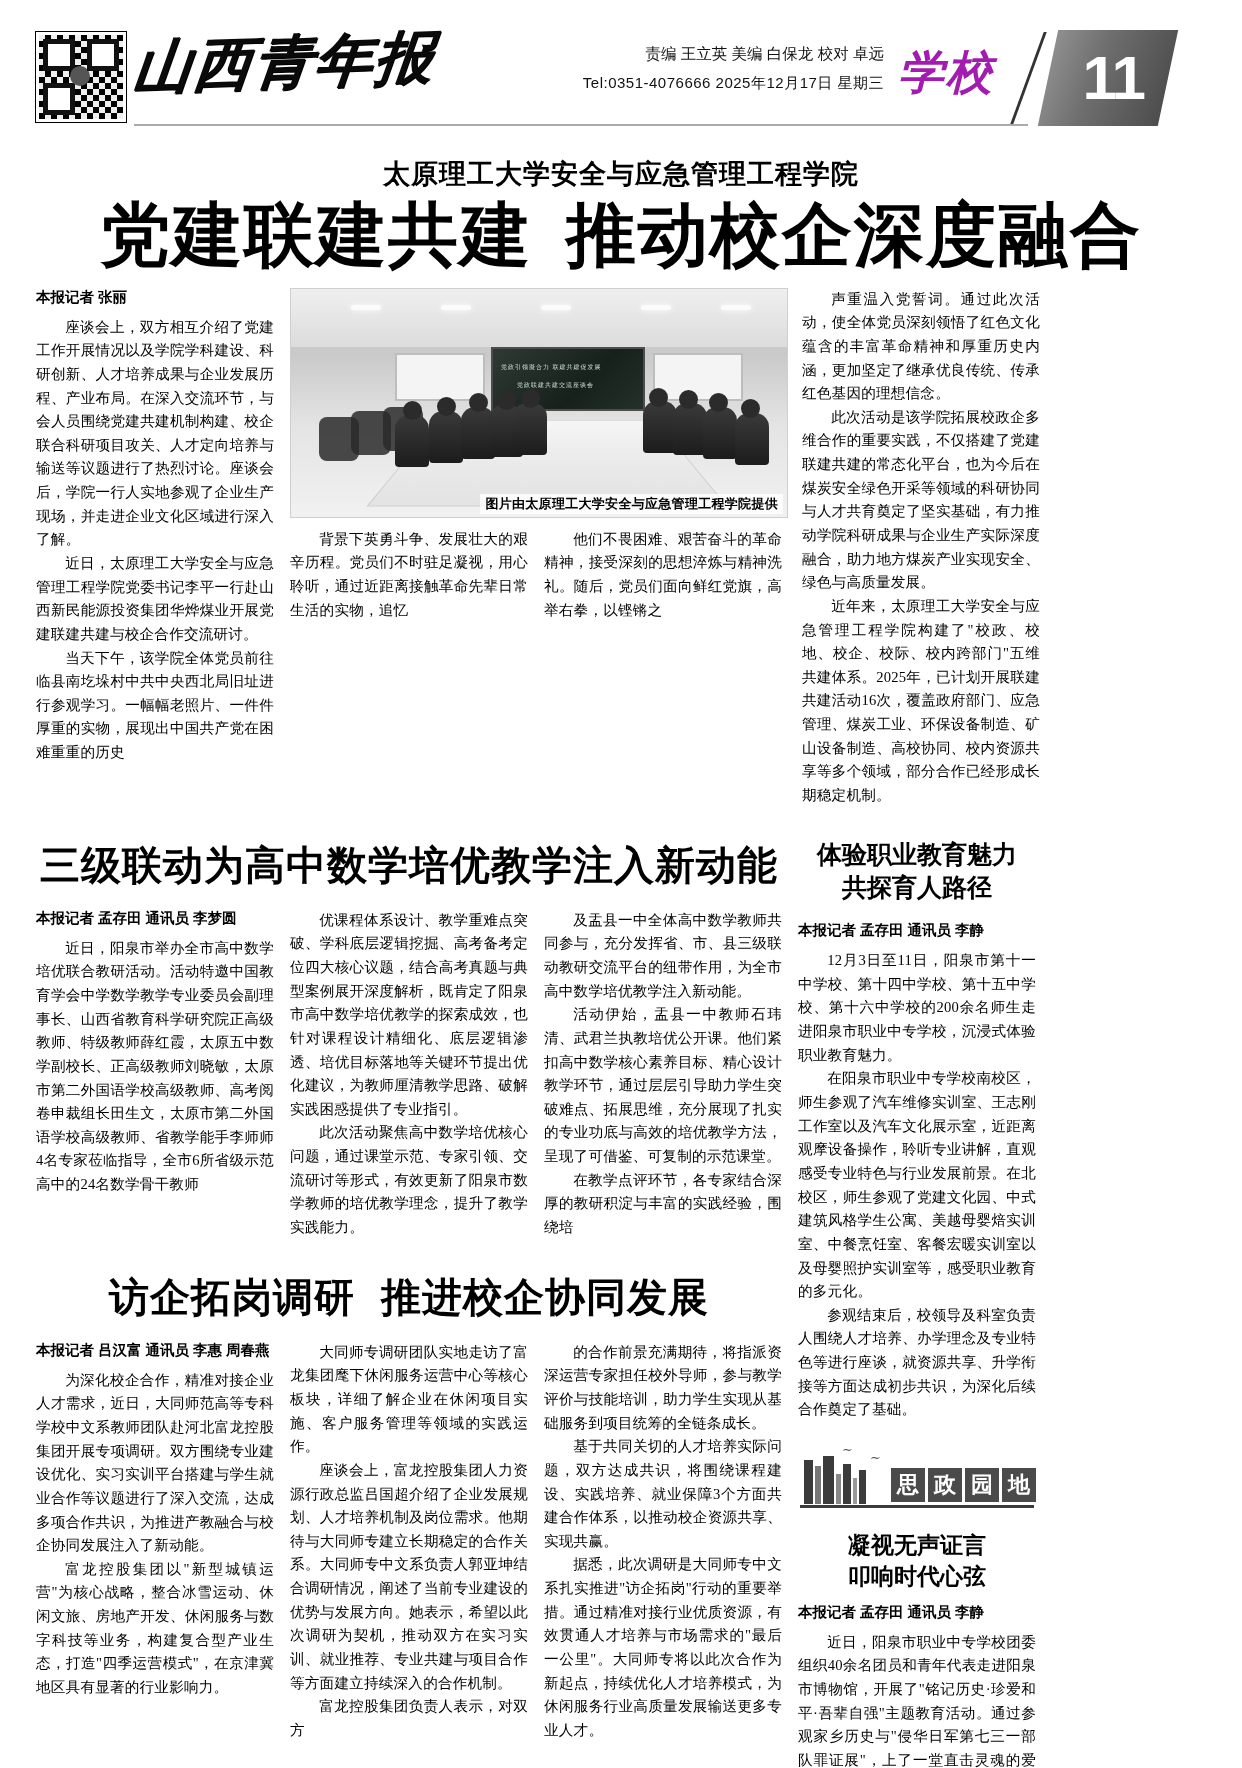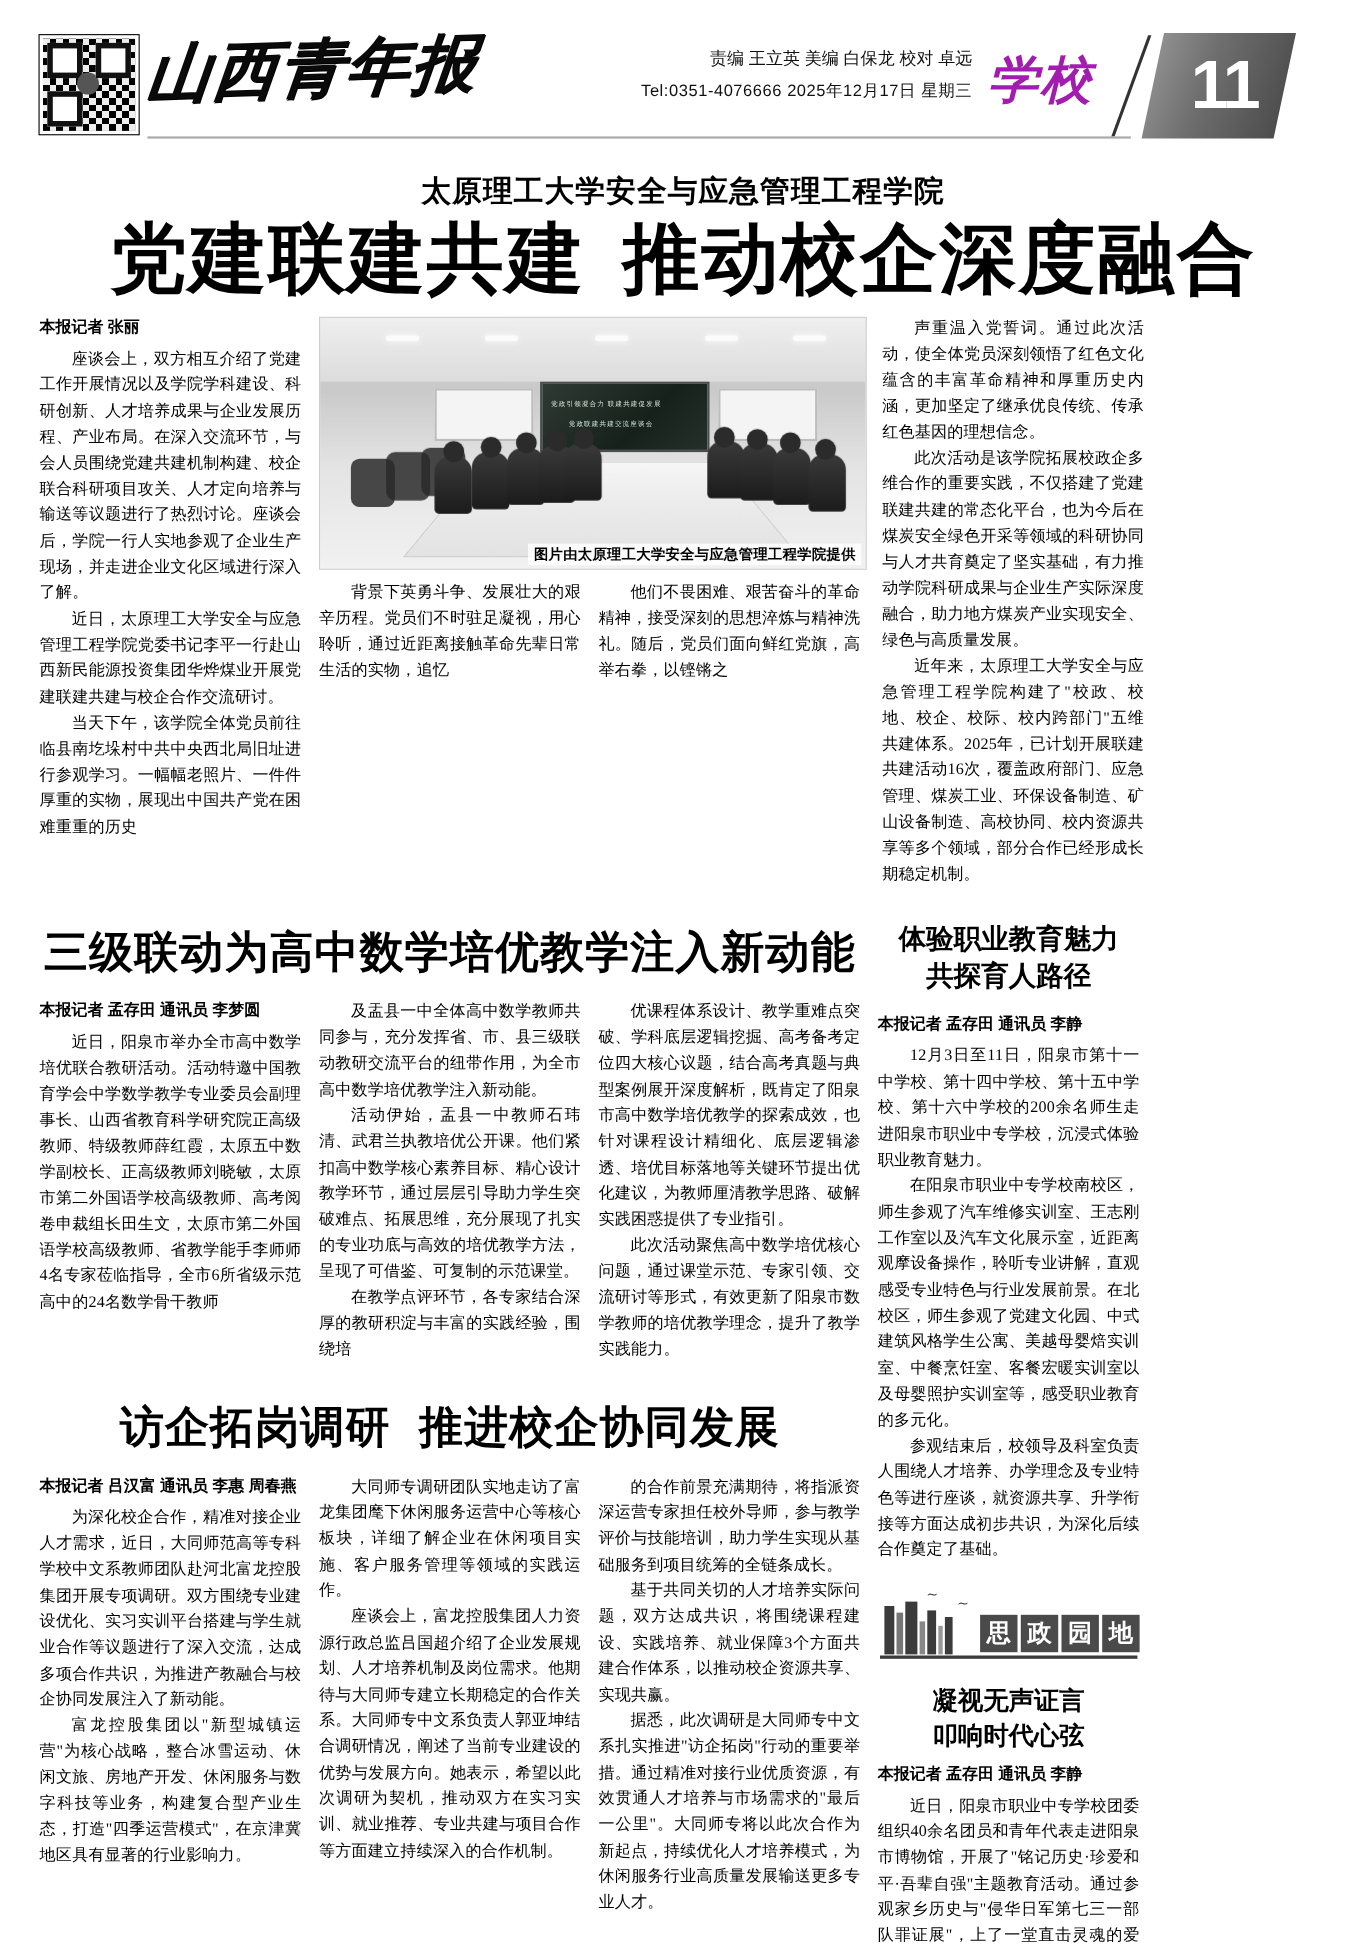--- a/index.html
+++ b/index.html
@@ -154,21 +154,21 @@
   .sz-books i { display:block; background:#3b3b3b; }
   .sz-base { position:absolute; left:2px; right:2px; bottom:6px; height:3px; background:#3b3b3b; }
   .sz-chars { position:absolute; right:0; bottom:12px; display:flex; gap:3px; }
   .sz-chars span {
     width:34px;height:34px;display:flex;align-items:center;justify-content:center;
     background:#4a4a4a;color:#fff;font-size:22px;font-weight:700;
     font-family:"Liberation Sans","DejaVu Sans",sans-serif;
   }
   .sz-bird { position:absolute; color:#4a4a4a; font-size:13px; }
   .sz-sub { text-align:center; font-size:23px; font-weight:700; line-height:1.34;
-    font-family:Liberation Sans, sans-serif; margin:17px 0 10px 0; }
+    font-family:Liberation Serif, serif; margin:17px 0 10px 0; }
 </style>
 </head>
 <body>
 
 <div class="page">
 
   <div class="masthead">
     <div class="qr">
         <div class="qr-b"></div>
         <div class="qr-c"></div>
@@ -257,42 +257,43 @@
 
     <div style="width:746px;">
 
       <div class="sec-title sec-h1">三级联动为高中数学培优教学注入新动能</div>
       <div class="three-col">
         <div class="bodycol">
           <div class="byline">本报记者 孟存田 通讯员 李梦圆</div>
           <p>近日，阳泉市举办全市高中数学培优联合教研活动。活动特邀中国教育学会中学数学教学专业委员会副理事长、山西省教育科学研究院正高级教师、特级教师薛红霞，太原五中数学副校长、正高级教师刘晓敏，太原市第二外国语学校高级教师、高考阅卷申裁组长田生文，太原市第二外国语学校高级教师、省教学能手李师师4名专家莅临指导，全市6所省级示范高中的24名数学骨干教师</p>
         </div>
         <div class="bodycol">
+          <p>优课程体系设计、教学重难点突破、学科底层逻辑挖掘、高考备考定位四大核心议题，结合高考真题与典型案例展开深度解析，既肯定了阳泉市高中数学培优教学的探索成效，也针对课程设计精细化、底层逻辑渗透、培优目标落地等关键环节提出优化建议，为教师厘清教学思路、破解实践困惑提供了专业指引。</p>
+          <p>此次活动聚焦高中数学培优核心问题，通过课堂示范、专家引领、交流研讨等形式，有效更新了阳泉市数学教师的培优教学理念，提升了教学实践能力。</p>
+        </div>
+        <div class="bodycol">
           <p>及盂县一中全体高中数学教师共同参与，充分发挥省、市、县三级联动教研交流平台的纽带作用，为全市高中数学培优教学注入新动能。</p>
           <p>活动伊始，盂县一中教师石玮清、武君兰执教培优公开课。他们紧扣高中数学核心素养目标、精心设计教学环节，通过层层引导助力学生突破难点、拓展思维，充分展现了扎实的专业功底与高效的培优教学方法，呈现了可借鉴、可复制的示范课堂。</p>
           <p>在教学点评环节，各专家结合深厚的教研积淀与丰富的实践经验，围绕培</p>
         </div>
-        <div class="bodycol">
-          <p>优课程体系设计、教学重难点突破、学科底层逻辑挖掘、高考备考定位四大核心议题，结合高考真题与典型案例展开深度解析，既肯定了阳泉市高中数学培优教学的探索成效，也针对课程设计精细化、底层逻辑渗透、培优目标落地等关键环节提出优化建议，为教师厘清教学思路、破解实践困惑提供了专业指引。</p>
-          <p>此次活动聚焦高中数学培优核心问题，通过课堂示范、专家引领、交流研讨等形式，有效更新了阳泉市数学教师的培优教学理念，提升了教学实践能力。</p>
-        </div>
       </div>
 
       <div class="sec-title sec-h2">
         <span>访企拓岗调研</span><span class="gap"></span><span>推进校企协同发展</span>
       </div>
       <div class="three-col">
         <div class="bodycol">
           <div class="byline">本报记者 吕汉富 通讯员 李惠 周春燕</div>
           <p>为深化校企合作，精准对接企业人才需求，近日，大同师范高等专科学校中文系教师团队赴河北富龙控股集团开展专项调研。双方围绕专业建设优化、实习实训平台搭建与学生就业合作等议题进行了深入交流，达成多项合作共识，为推进产教融合与校企协同发展注入了新动能。</p>
           <p>富龙控股集团以"新型城镇运营"为核心战略，整合冰雪运动、休闲文旅、房地产开发、休闲服务与数字科技等业务，构建复合型产业生态，打造"四季运营模式"，在京津冀地区具有显著的行业影响力。</p>
         </div>
         <div class="bodycol">
           <p>大同师专调研团队实地走访了富龙集团麾下休闲服务运营中心等核心板块，详细了解企业在休闲项目实施、客户服务管理等领域的实践运作。</p>
           <p>座谈会上，富龙控股集团人力资源行政总监吕国超介绍了企业发展规划、人才培养机制及岗位需求。他期待与大同师专建立长期稳定的合作关系。大同师专中文系负责人郭亚坤结合调研情况，阐述了当前专业建设的优势与发展方向。她表示，希望以此次调研为契机，推动双方在实习实训、就业推荐、专业共建与项目合作等方面建立持续深入的合作机制。</p>
+          <p>富龙控股集团负责人表示，对双方</p>
         </div>
         <div class="bodycol">
           <p>的合作前景充满期待，将指派资深运营专家担任校外导师，参与教学评价与技能培训，助力学生实现从基础服务到项目统筹的全链条成长。</p>
           <p>基于共同关切的人才培养实际问题，双方达成共识，将围绕课程建设、实践培养、就业保障3个方面共建合作体系，以推动校企资源共享、实现共赢。</p>
           <p>据悉，此次调研是大同师专中文系扎实推进"访企拓岗"行动的重要举措。通过精准对接行业优质资源，有效贯通人才培养与市场需求的"最后一公里"。大同师专将以此次合作为新起点，持续优化人才培养模式，为休闲服务行业高质量发展输送更多专业人才。</p>
         </div>
       </div>
 
       <div class="sec-title sec-h3">忻州创奇学校召开学生资助校级评审会</div>
 

